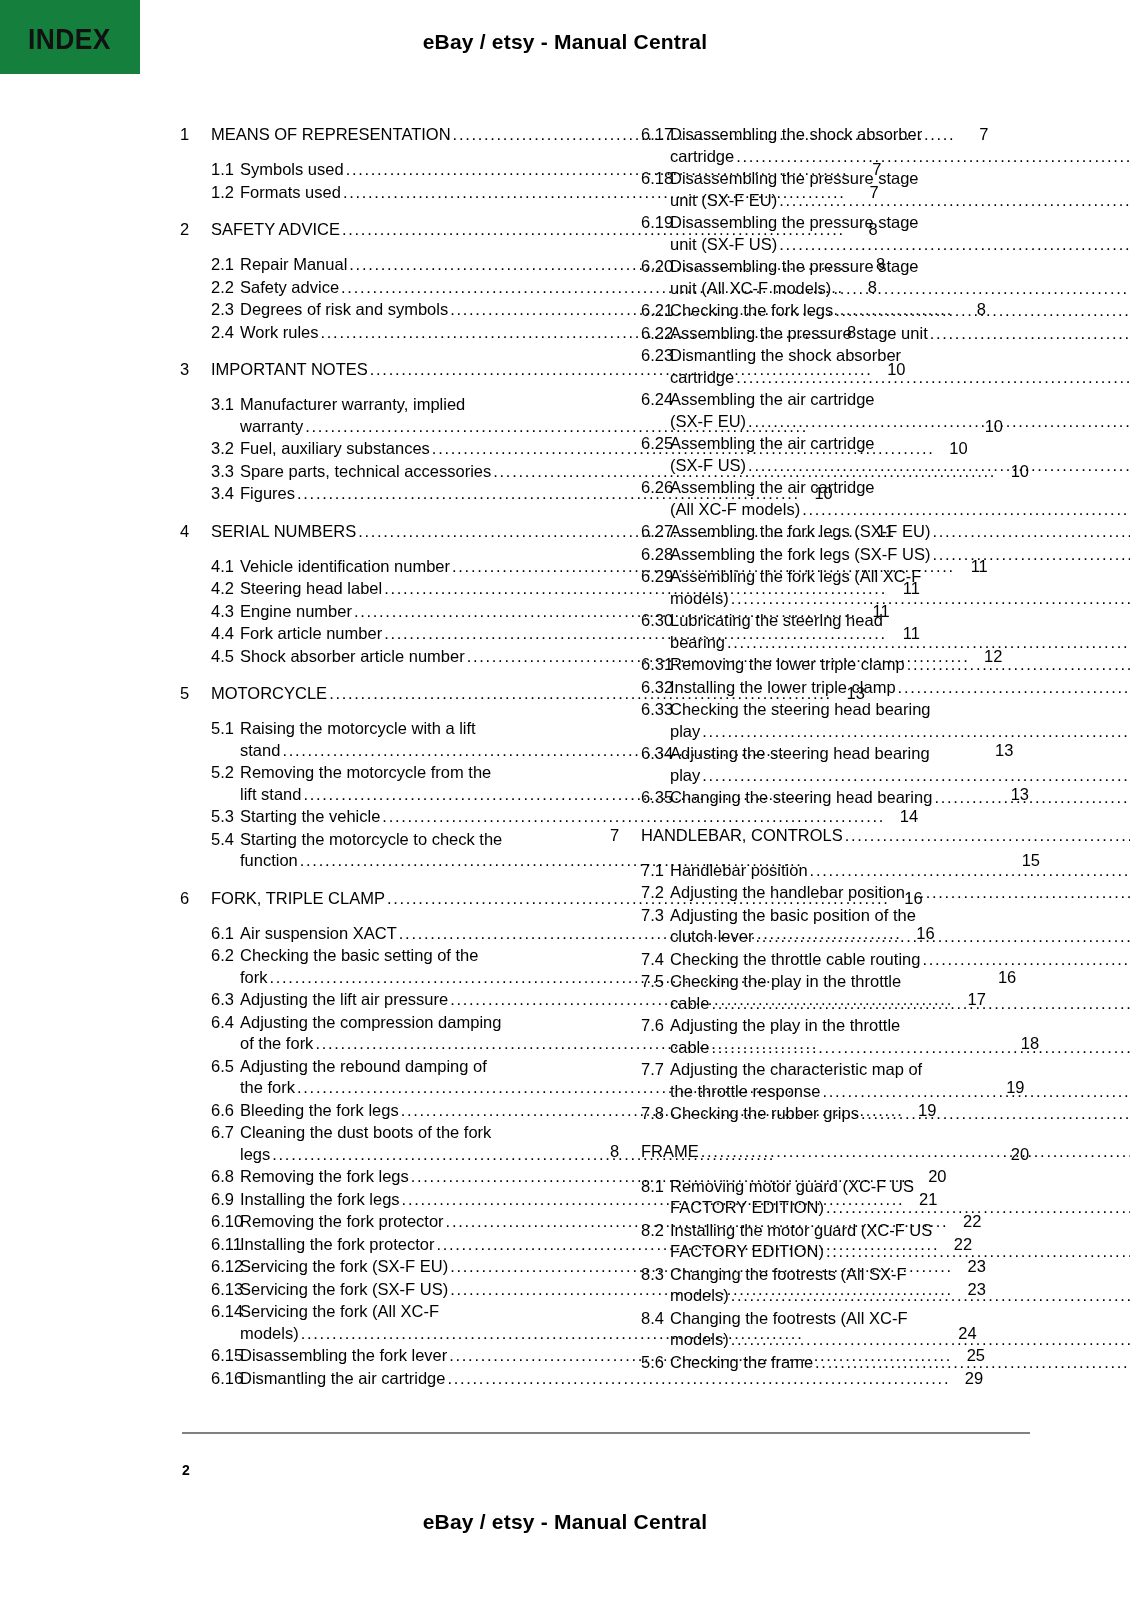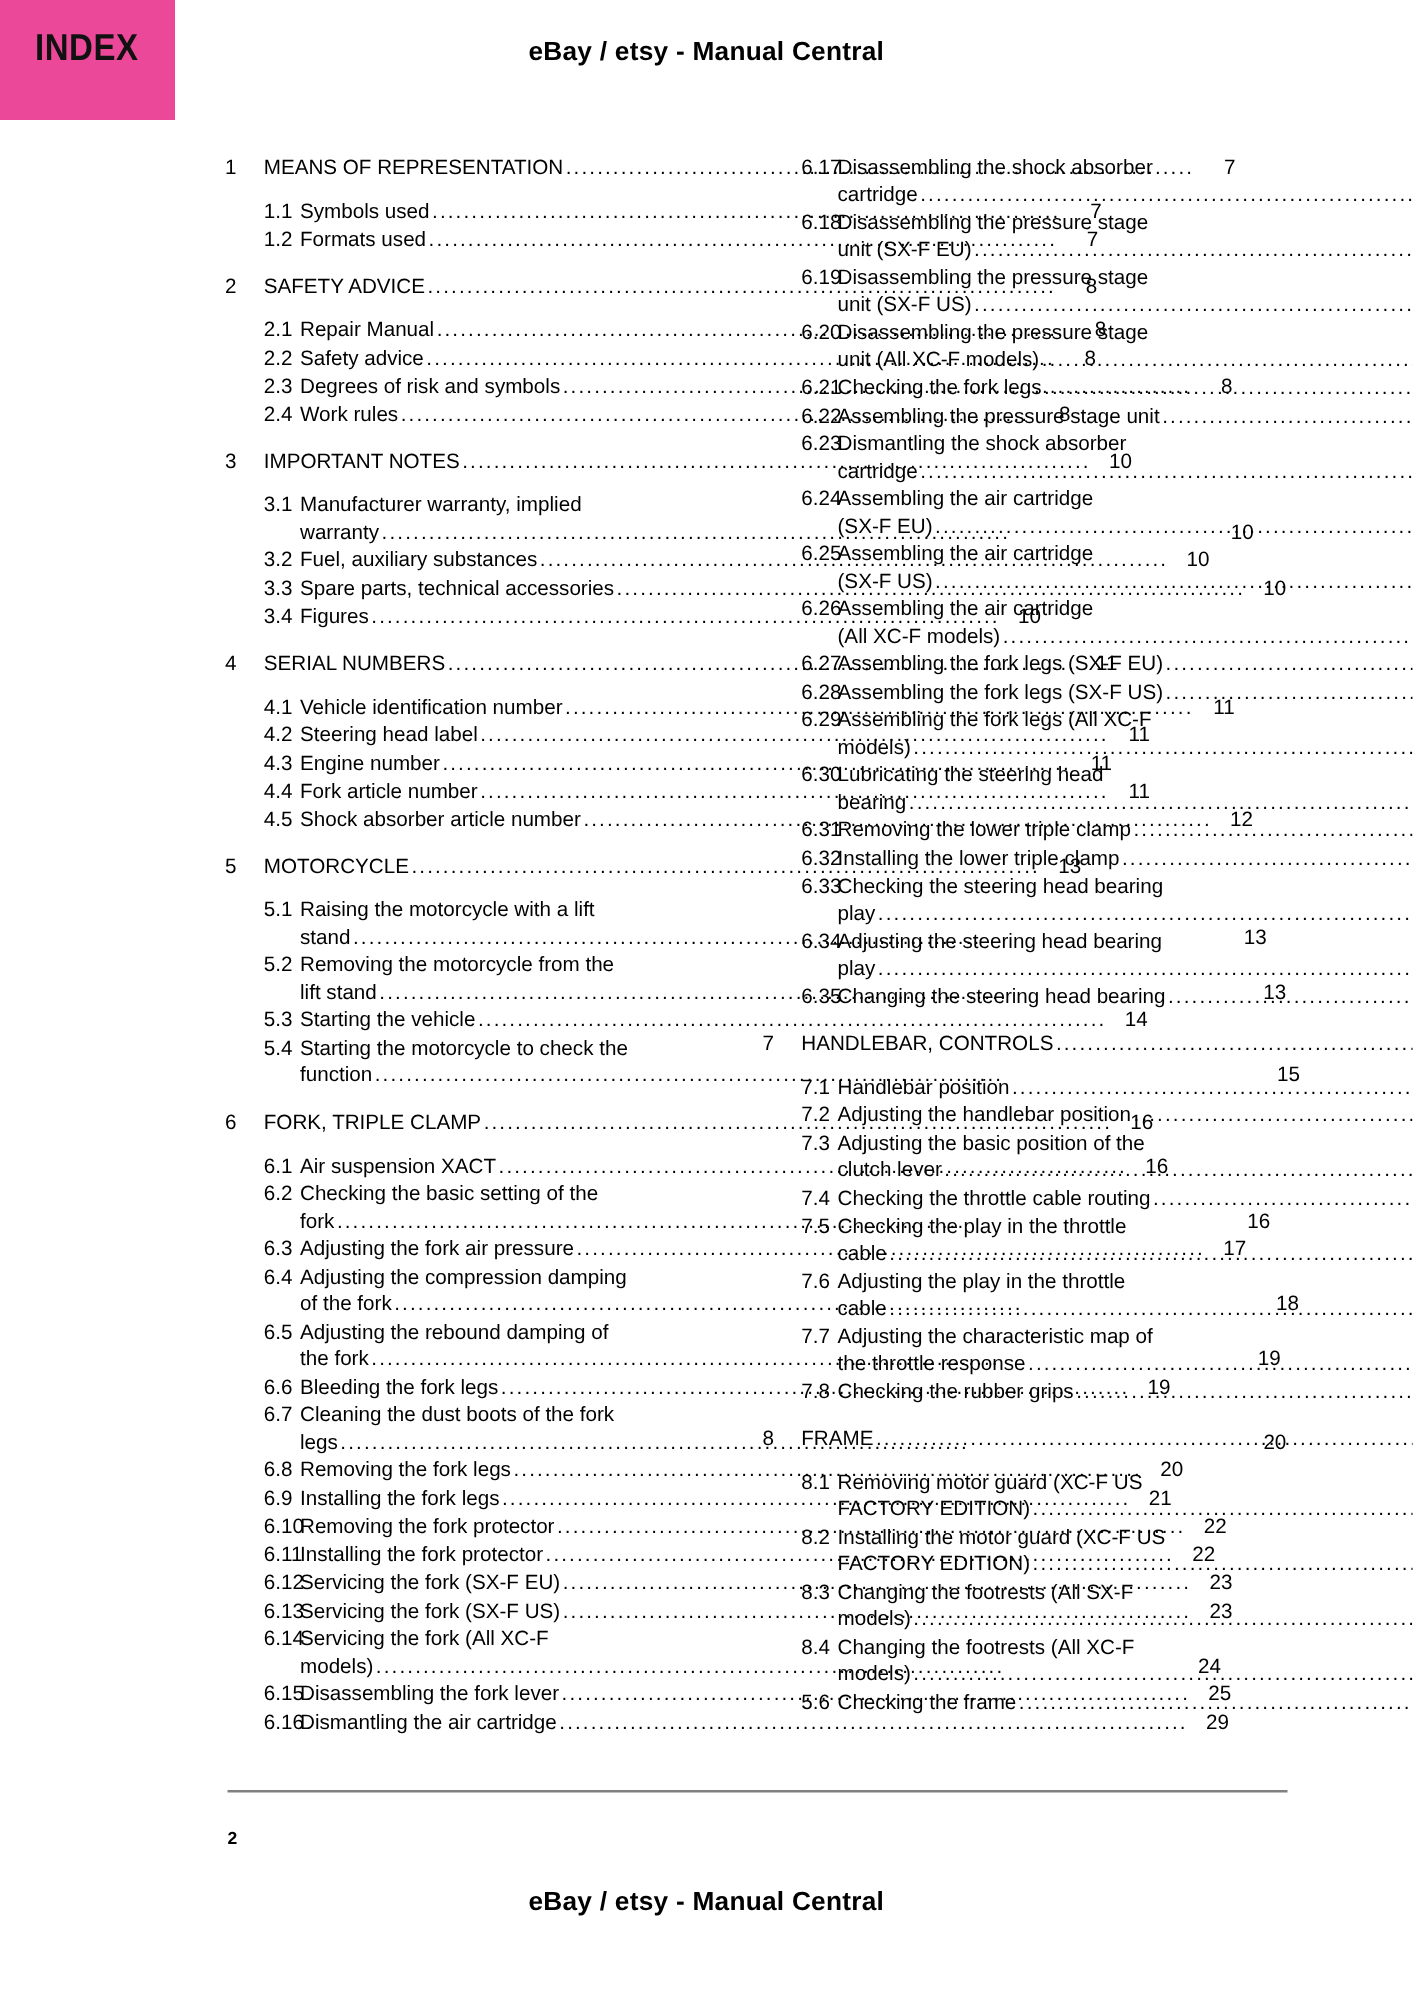--- a/index.html
+++ b/index.html
@@ -20,22 +20,22 @@
   #header {
     position: absolute;
     top: 0; left: 0;
     width: 1130px;
     height: 80px;
   }
   #index-tab {
     position: absolute;
     top: 0; left: 0;
     width: 140px;
-    height: 96px;
-    background: #ec4899;
+    height: 74px;
+    background: #15803d;
   }
   #index-tab-label {
     position: absolute;
     left: 28px;
     top: 22px;
     font-size: 30px;
     font-weight: bold;
     letter-spacing: 0.5px;
     color: #111111;
     font-family: "Liberation Sans", sans-serif;
@@ -522,21 +522,21 @@
               <span class="pgnum">16</span>
             </div>
           </div>
         </div>
       </div>
       <div class="entry">
         <div class="num">6.3</div>
         <div class="body">
           <div class="lines">
             <div class="ln">
-              <span class="txt">Adjusting the fork air pressure</span>
+              <span class="txt">Adjusting the lift air pressure</span>
               <span class="fill">................................................................................</span>
               <span class="pgnum">17</span>
             </div>
           </div>
         </div>
       </div>
       <div class="entry">
         <div class="num">6.4</div>
         <div class="body">
           <div class="lines">

